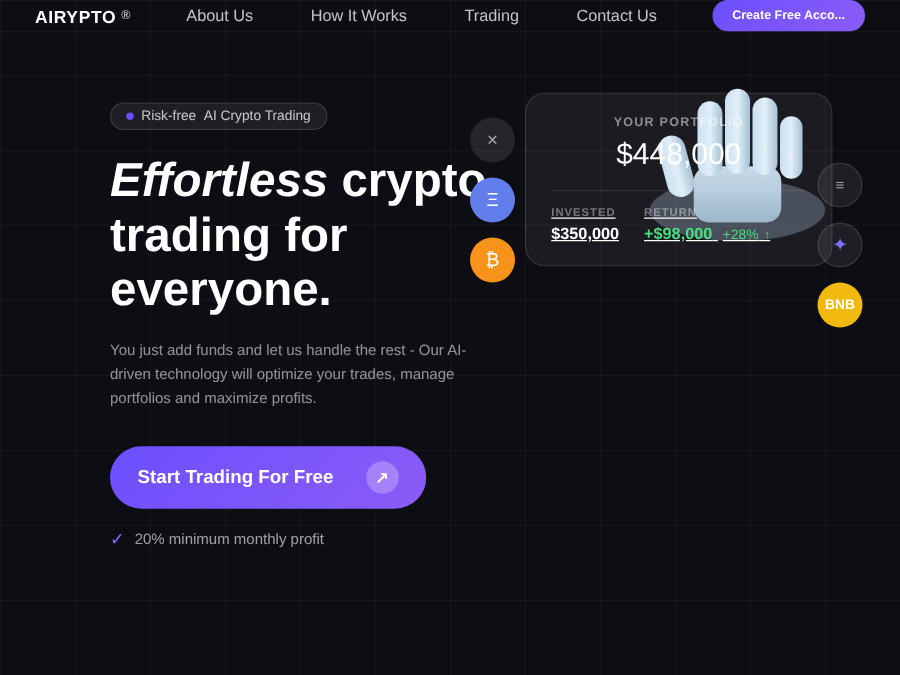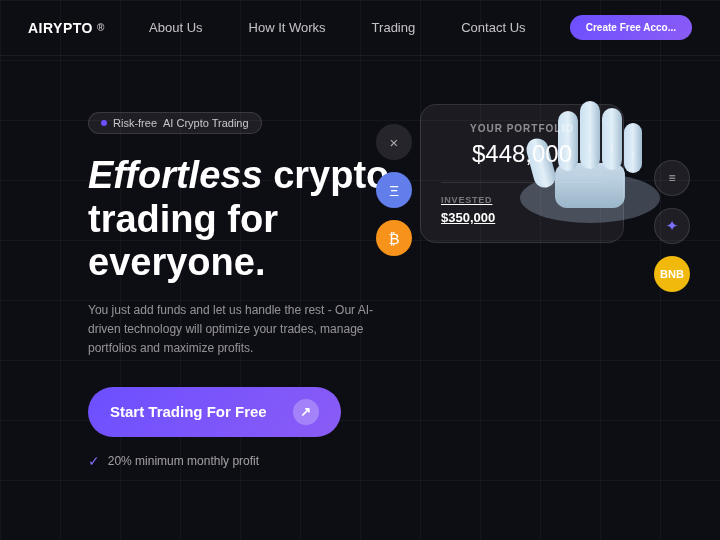--- a/index.html
+++ b/index.html
@@ -28,21 +28,21 @@
     }
 
     
     nav {
       position: relative;
       z-index: 10;
       display: flex;
       align-items: center;
       justify-content: space-between;
       padding: 0 28px;
-      height: 56px;
+      height: 26px;
       border-bottom: 1px solid rgba(255,255,255,0.06);
     }
 
     .nav-logo {
       font-size: 14px;
       font-weight: 700;
       color: #fff;
       letter-spacing: 0.5px;
       display: flex;
       align-items: center;
@@ -182,21 +182,21 @@
       position: relative;
       padding-top: 0;
     }
 
     
     .portfolio-card {
       background: rgba(255,255,255,0.06);
       border: 1px solid rgba(255,255,255,0.1);
       border-radius: 16px;
       padding: 18px 20px 16px;
-      width: 204px;
+      width: 246px;
       position: relative;
       z-index: 2;
     }
 
     .portfolio-title {
       font-size: 10px;
       font-weight: 600;
       color: rgba(255,255,255,0.5);
       text-align: center;
       letter-spacing: 1px;
@@ -393,20 +393,26 @@
     </div>
 
     <div class="portfolio-card">
       <div class="portfolio-title">YOUR PORTFOLIO</div>
       <div class="portfolio-amount">$448,000</div>
       <div class="portfolio-divider"></div>
       <div class="portfolio-stats">
         <div class="stat-group">
           <label>INVESTED</label>
           <span class="stat-val">$350,000</span>
+        </div>
+        <div class="stat-group">
+          <label>RETURN</label>
+          <span class="stat-return">+$98,000</span>
+          <span class="stat-pct">+28%</span>
+          <span style="color:#4ade80;font-size:10px;">↑</span>
         </div>
       </div>
     </div>
 
     <div class="coin-icons-row">
       <div class="coin-icon-btn menu-icon">≡</div>
       <div class="coin-icon-btn crypto-icon">✦</div>
       <div class="coin-icon-btn bnb-icon">BNB</div>
     </div>
 

